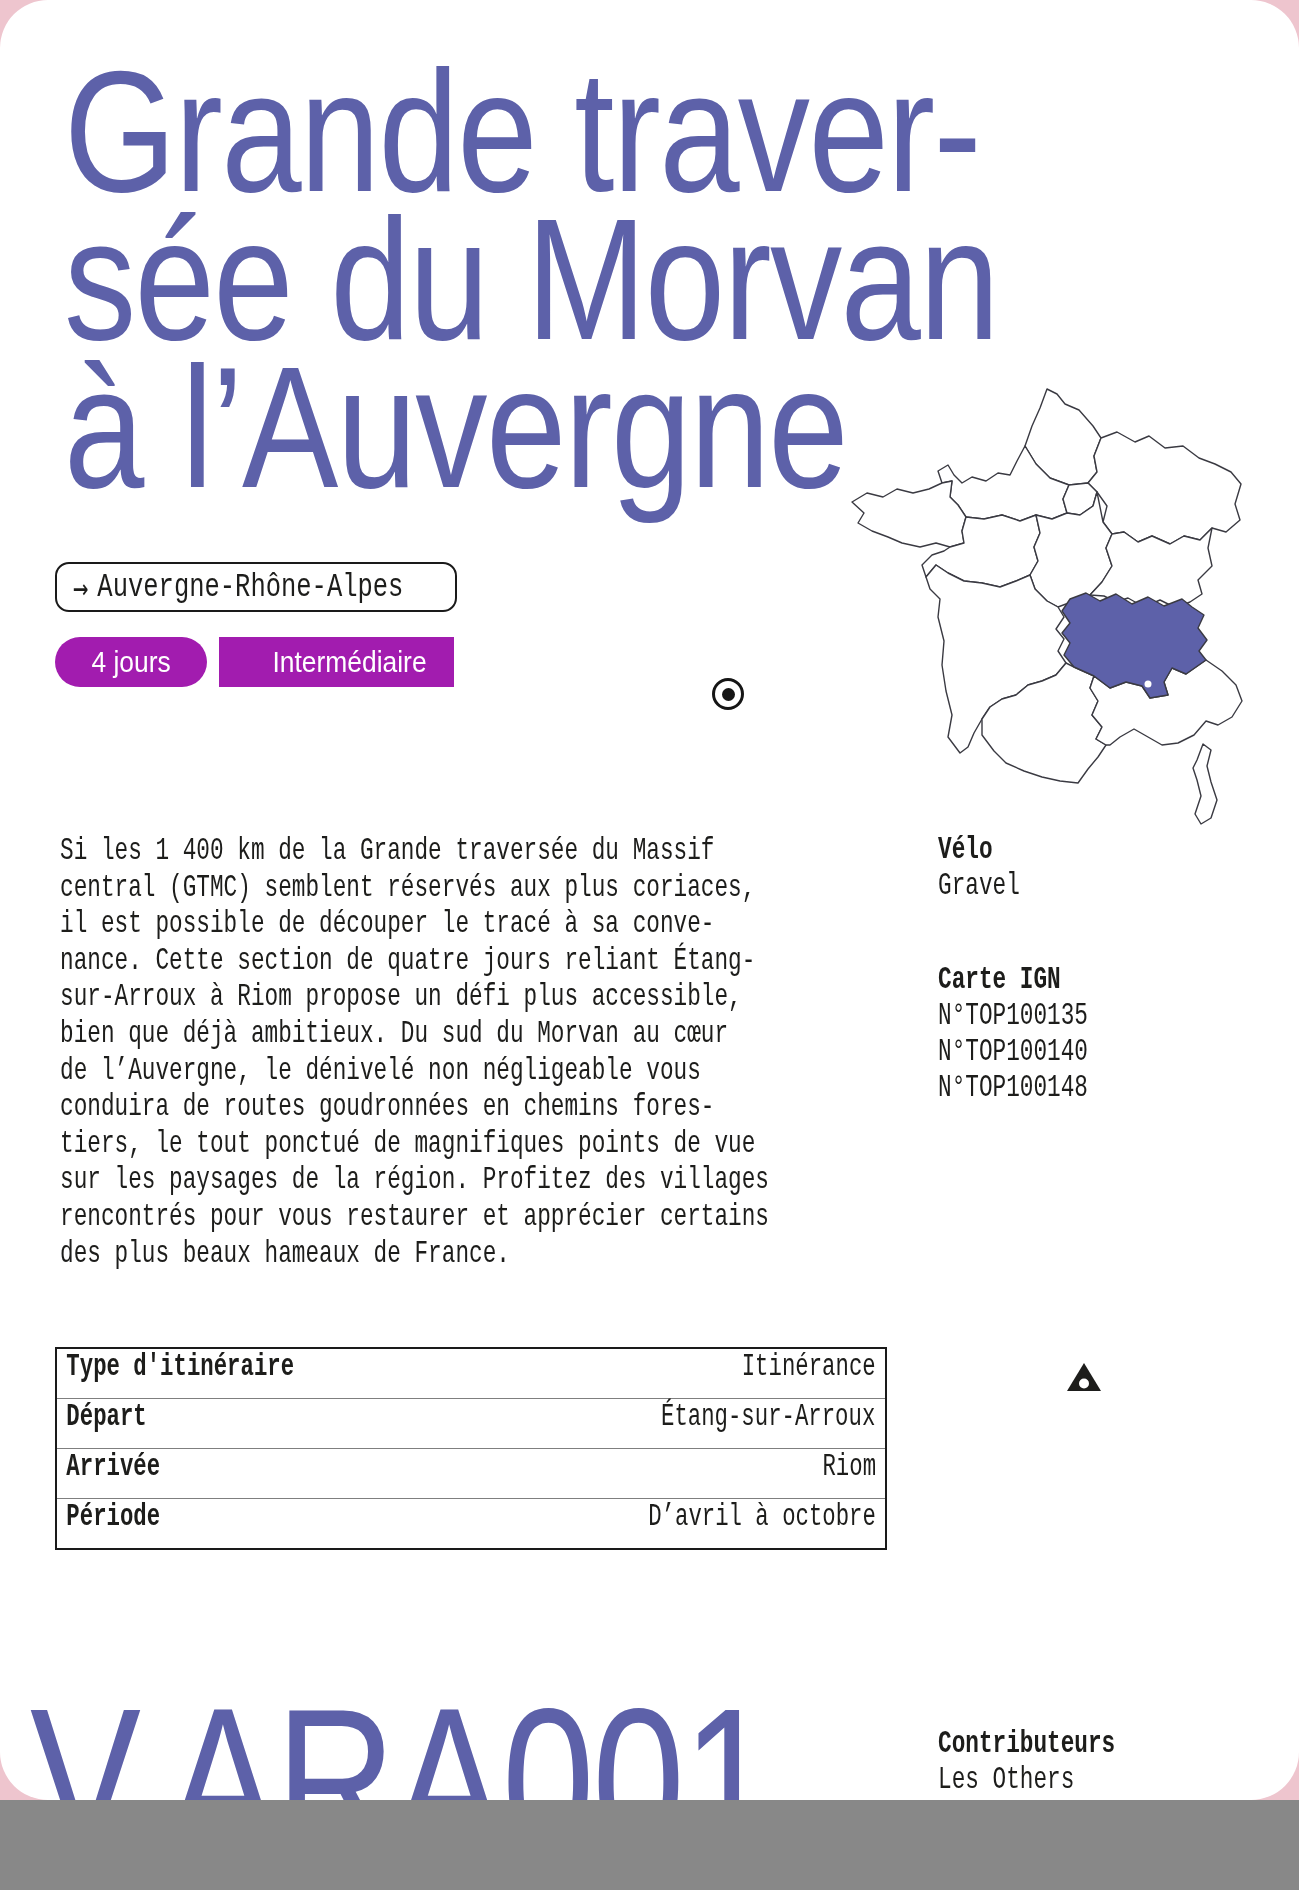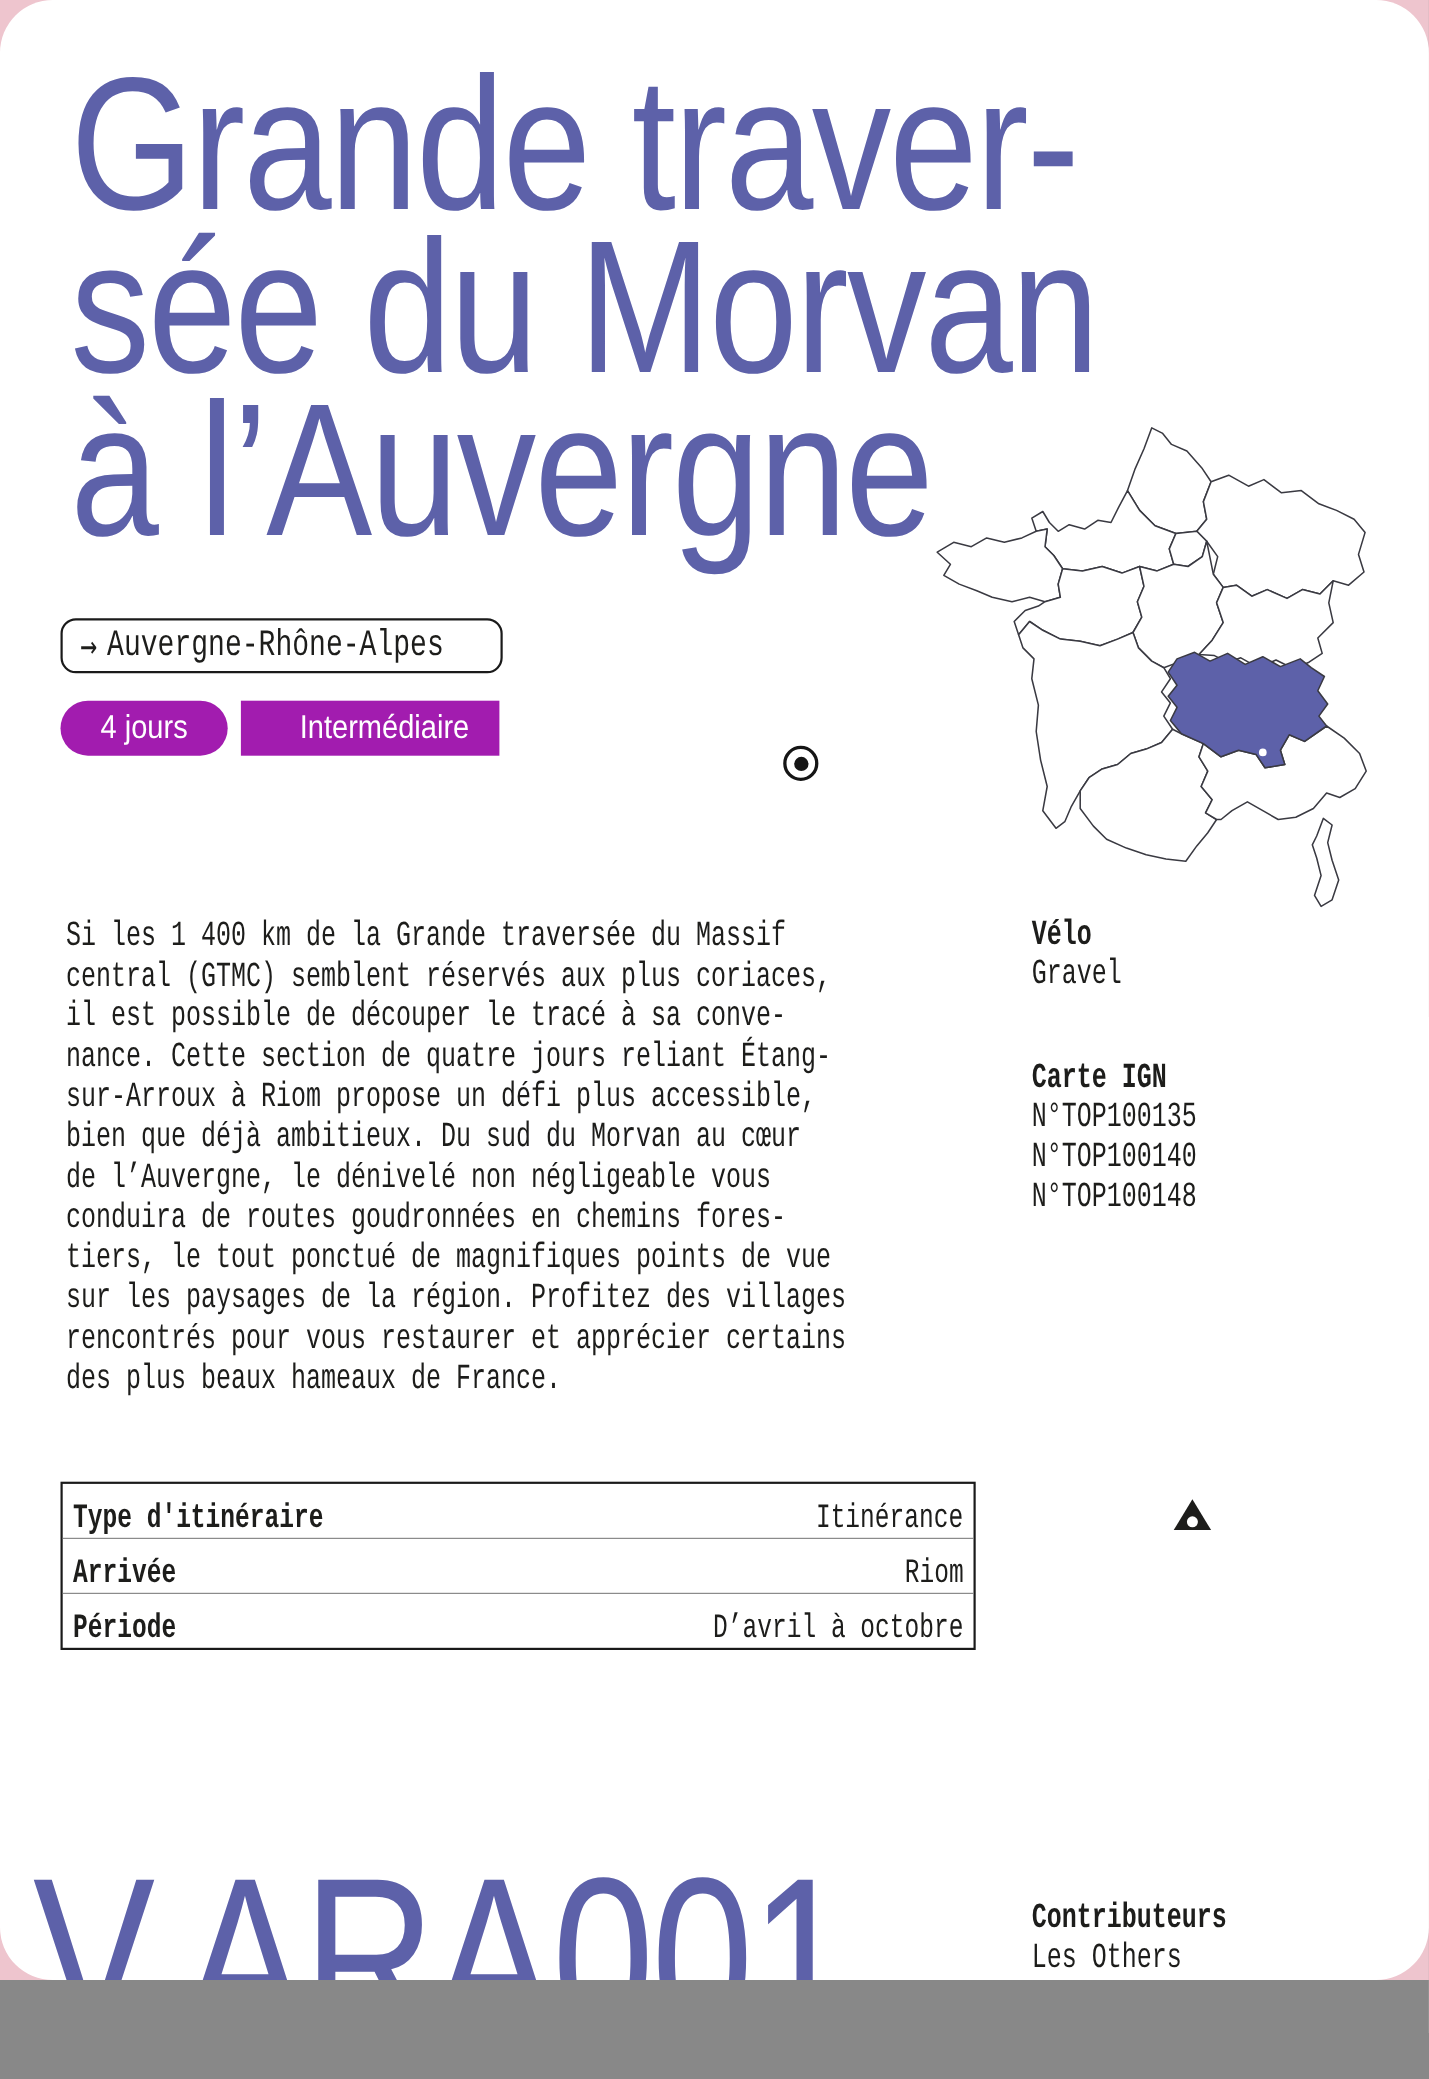--- a/index.html
+++ b/index.html
@@ -85,21 +85,21 @@
   .side-bike{top:832px;}
   .side-ign{top:962px;}
   .side-contrib{top:1726px;}
 
   
   .info-table{
     position:absolute;left:55px;top:1347px;width:832px;z-index:2;
     border:2px solid #1a1a1a;box-sizing:border-box;background:#fff;
   }
   .info-row{
-    height:49px;display:flex;align-items:flex-end;justify-content:space-between;
+    height:49px;display:flex;align-items:flex-start;justify-content:space-between;
     border-top:1px solid #7f7f7f;
     font-size:31px;
   }
   .info-row:first-child{border-top:none;}
   .info-row .k{
     font-weight:bold;padding-left:13px;
     transform:scaleX(0.72);transform-origin:center left;white-space:nowrap;
   }
   .info-row .v{
     padding-right:13px;
@@ -184,20 +184,24 @@
     <div class="prewrap">Les Others
 @lesothers</div>
   </div>
 
   <div class="info-table mono">
     <div class="info-row">
       <span class="k">Type d'itinéraire</span>
       <span class="v">Itinérance</span>
     </div>
     <div class="info-row">
+      <span class="k">Départ</span>
+      <span class="v">Étang-sur-Arroux</span>
+    </div>
+    <div class="info-row">
       <span class="k">Arrivée</span>
       <span class="v">Riom</span>
     </div>
     <div class="info-row">
       <span class="k">Période</span>
       <span class="v">D’avril à octobre</span>
     </div>
   </div>
 
   <svg class="mountain" viewBox="0 0 36 30">

